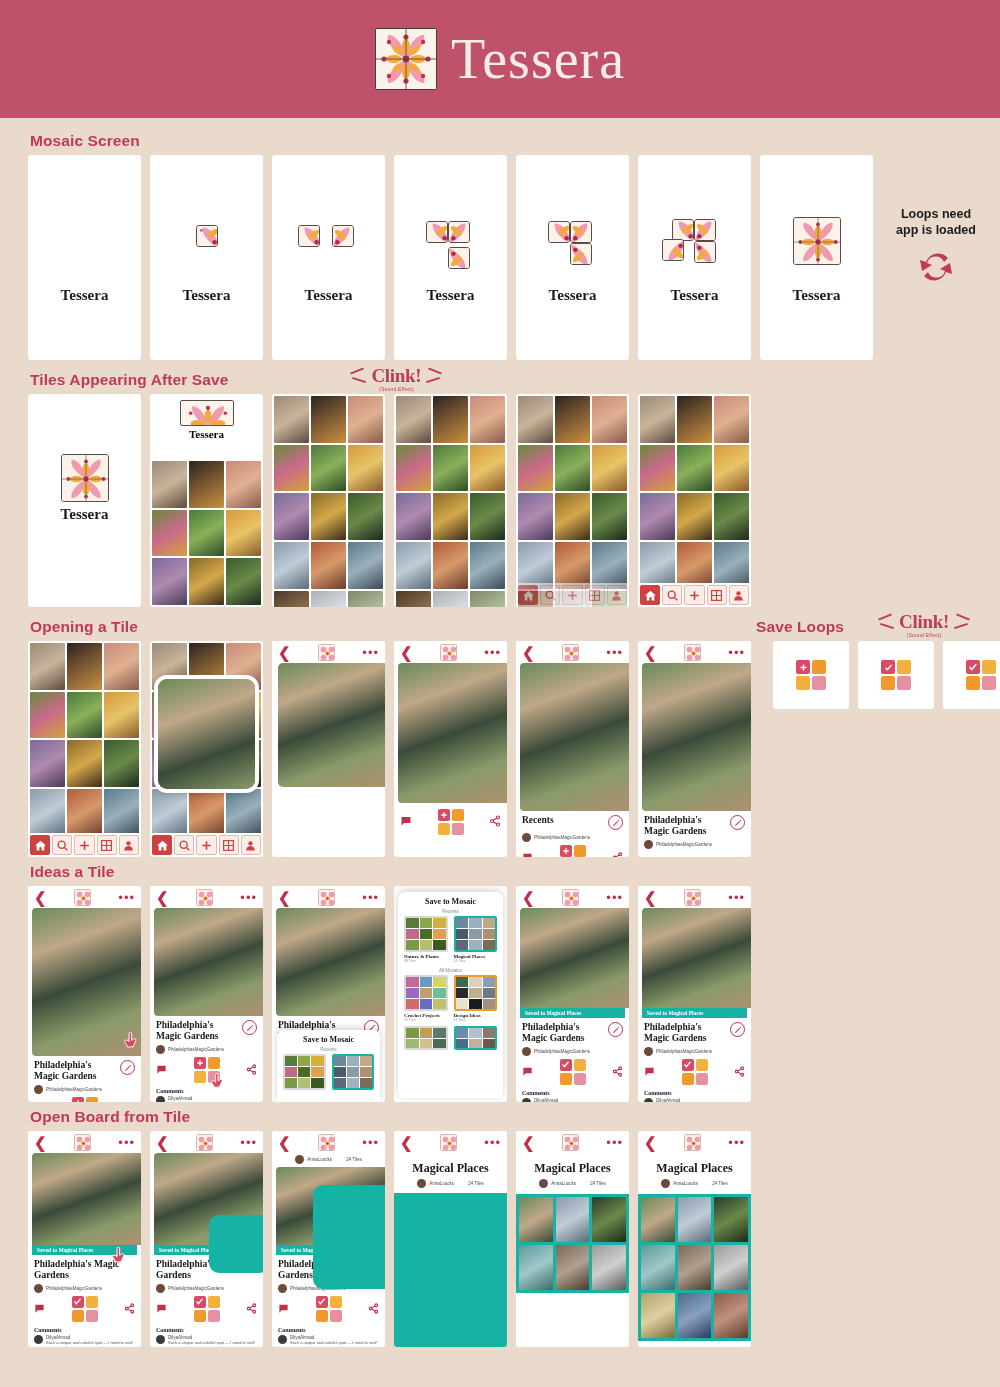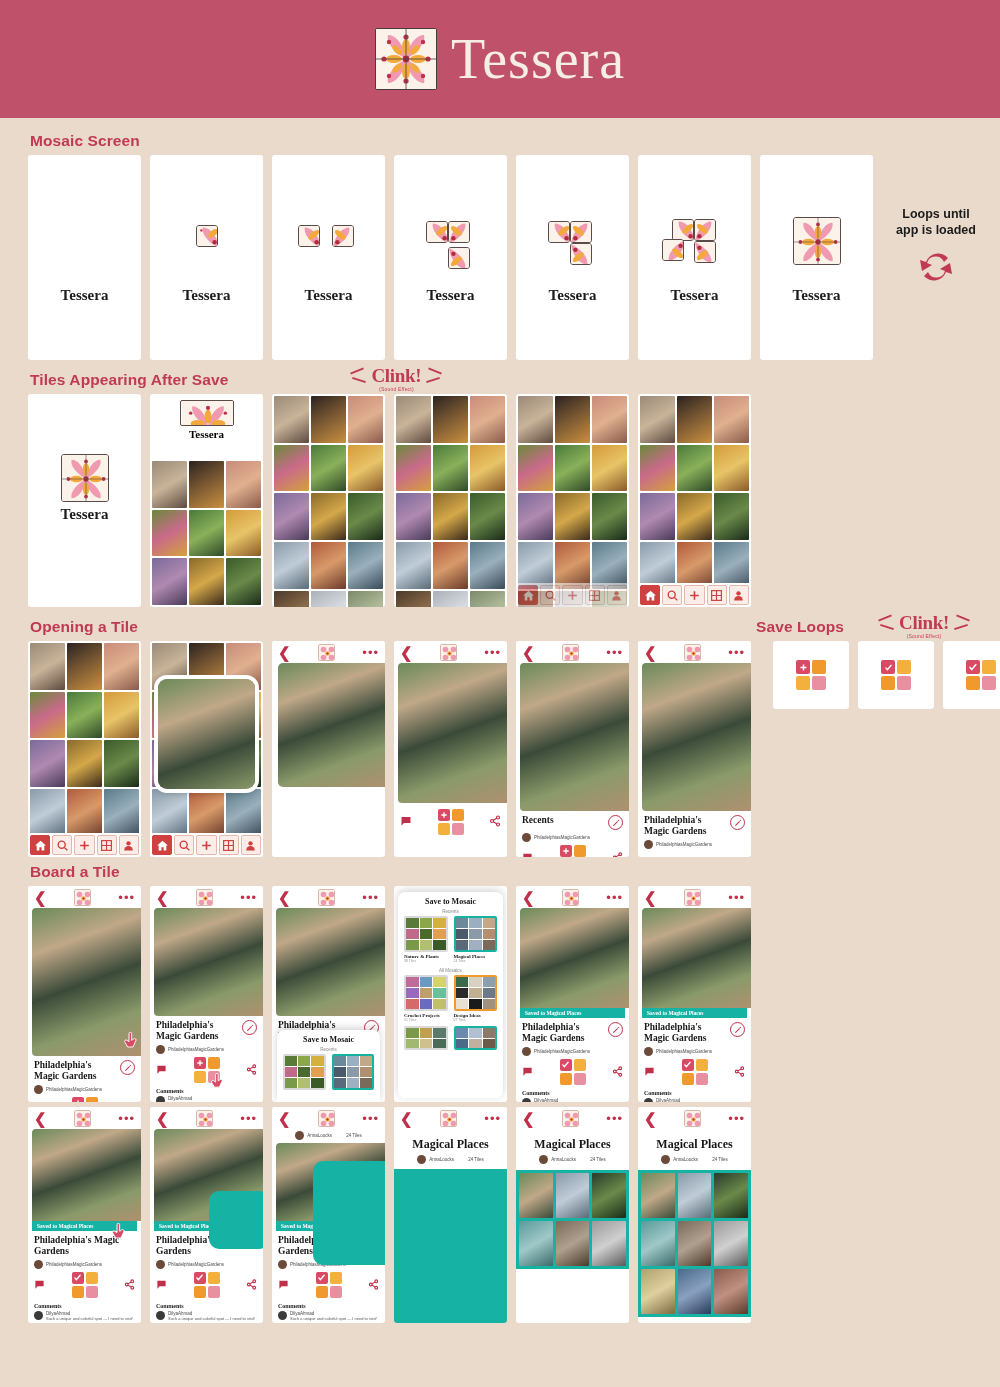--- a/index.html
+++ b/index.html
@@ -417,21 +417,21 @@
                     <line x1="0" y1="30" x2="60" y2="30"></line>
               </g>
             </svg>
           </div>
         </div>
         <div class="load-word">Tessera</div>
       </div>
     </div>
 
     <div class="loop-note">
-      <div class="lt">Loops until</div>
+      <div class="lt">Loops need</div>
       <div class="lt">app is loaded</div>
       <div class="loop-ico">
         <svg width="44" height="40" viewBox="0 0 44 40">
           <path d="M34 10 a13 13 0 0 0 -22 4 l-6 -2 l2 11 l10 -6 l-5 -2 a9 9 0 0 1 17 -1 Z" fill="#C03A52"></path>
           <path d="M10 28 a13 13 0 0 0 22 -4 l6 2 l-2 -11 l-10 6 l5 2 a9 9 0 0 1 -17 1 Z" fill="#C03A52"></path>
         </svg>
       </div>
     </div>
   </div>
 </div>
@@ -663,21 +663,21 @@
                 <circle cx="12" cy="8" r="4"></circle>
                 <path d="M4 21 a8 8 0 0 1 16 0 Z"></path>
               </svg>
             </div>
       </div>
     </div>
   </div>
 </div>
 
 <div class="section">
-  <div style="display:flex;align-items:flex-end;">
+  <div style="display:flex;align-items:flex-start;">
     <div class="sec-title">Opening a Tile</div>
     <div style="flex:1"></div>
     <div class="sec-title" style="width:120px;margin-left:4px;">Save Loops</div>
     <div class="clink" style="margin-bottom:2px;width:96px;">
       <div class="clink-ray" style="left:2px;transform:rotate(-22deg);"></div>
       <div class="clink-ray" style="left:4px;top:13px;transform:rotate(18deg);"></div>
       <div class="clink-ray" style="right:2px;transform:rotate(22deg);"></div>
       <div class="clink-ray" style="right:4px;top:13px;transform:rotate(-18deg);"></div>
       <div class="clink-word">Clink!</div>
       <div class="clink-sub">(Sound Effect)</div>
@@ -992,21 +992,21 @@
           <div class="sm-q" style="right:0;top:0;width:14px;height:14px;background:#F4B03C;"></div>
           <div class="sm-q" style="left:0;bottom:0;width:14px;height:14px;background:#F09A2E;"></div>
           <div class="sm-q" style="right:0;bottom:0;width:14px;height:14px;background:#E88FA0;"></div>
         </div>
       </div>
     </div>
   </div>
 </div>
 
 <div class="section">
-  <div class="sec-title">Board a Tile</div>
+  <div class="sec-title">Ideas a Tile</div>
   <div class="row">
 
     <div class="phone p-tall">
       <div class="topbar">
         <div class="chev">❮</div>
         <div class="mini-tile">
           <svg viewBox="0 0 30 30" width="17" height="17">
                 <rect width="30" height="30" fill="#FBF2EA"></rect>
                 <g fill="#EF9AB0">
                   <circle cx="8" cy="8" r="5"></circle>
@@ -1401,20 +1401,21 @@
         <div>
           <div class="uname">DilyaAhmad</div>
 
         </div>
       </div>
     </div>
   </div>
 </div>
 
 <div class="section">
+  <div class="sec-title">Open Board from Tile</div>
   <div class="row">
 
     <div class="phone p-tall">
       <div class="topbar">
         <div class="chev">❮</div>
         <div class="mini-tile">
           <svg viewBox="0 0 30 30" width="17" height="17">
                 <rect width="30" height="30" fill="#FBF2EA"></rect>
                 <g fill="#EF9AB0">
                   <circle cx="8" cy="8" r="5"></circle>

